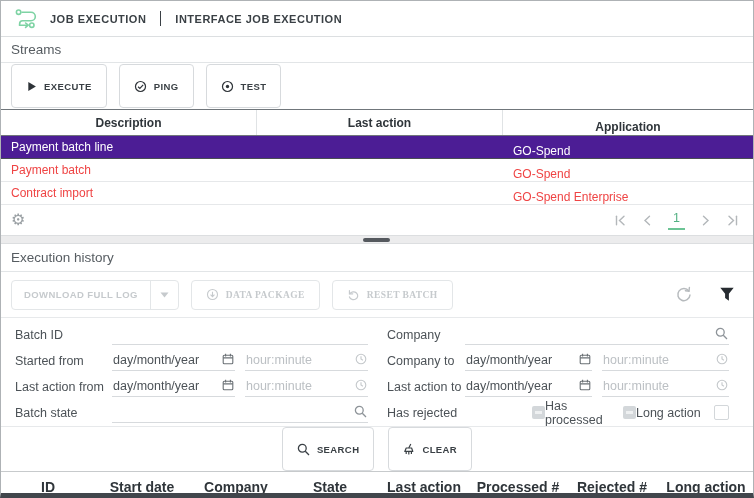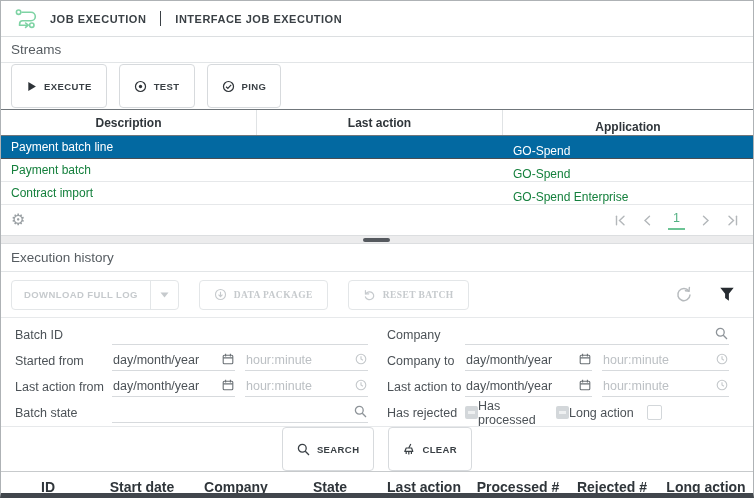--- a/index.html
+++ b/index.html
@@ -17,42 +17,42 @@
   .title-sep{ width:1px; height:15px; background:#3a4045; margin:0 14px; }
   
   .section-title{ height:26px; flex:0 0 26px; display:flex; align-items:center;
     padding:0 10px; font-size:13.5px; color:#565c61; border-bottom:1px solid #e2e5e7; }
   .section-title.hist{ height:28px; flex:0 0 28px; }
   
   .toolbar{ height:46px; flex:0 0 46px; display:flex; align-items:center; padding:0 10px; gap:12px; }
   .btn{ height:44px; display:inline-flex; align-items:center; gap:7px; padding:0 14px;
     background:#fff; border:1px solid #d7dadd; border-radius:4px; cursor:pointer;
     font-size:9.5px; font-weight:700; letter-spacing:.4px; color:#3a4045; }
-  .toolbar2{ height:46px; flex:0 0 46px; display:flex; align-items:center; padding:0 10px; gap:20px;
+  .toolbar2{ height:46px; flex:0 0 46px; display:flex; align-items:center; padding:0 10px; gap:12px;
     border-bottom:1px solid #e7e9eb; }
   .btn.disabled{ color:#c6cacd; border-color:#e3e6e8; cursor:default; }
   .split-btn{ display:inline-flex; height:30px; border:1px solid #e3e6e8; border-radius:4px; overflow:hidden; }
   .split-btn .main{ display:flex; align-items:center; padding:0 12px;
     font-size:9.5px; font-weight:700; letter-spacing:.4px; color:#c6cacd; }
   .split-btn .caret{ width:28px; display:flex; align-items:center; justify-content:center;
     border-left:1px solid #e3e6e8; }
   .btn30{ height:30px;font-family:Liberation Serif, serif; }
   .right-icons{ margin-left:auto; display:flex; align-items:center; gap:26px; padding-right:8px; }
   .icon-btn{ background:none; border:none; cursor:pointer; display:flex; align-items:center; }
   
   .s-table{ flex:0 0 auto; }
   .s-head{ display:flex; height:27px; border-top:1px solid #70767b; border-bottom:1px solid #70767b; }
   .s-head .hc{ display:flex; align-items:center; justify-content:center;
     font-size:12px; font-weight:700; color:#2f353a; border-right:1px solid #e0e3e5; }
   .s-head .hc:last-child{ border-right:none; }
   .c-desc{ width:256px; } .c-last{ width:246px; } .c-app{ width:250px; flex:1;margin-top:8px; }
-  .s-row{ display:flex; height:23px; align-items:center; font-size:12px; color:#15803d;
+  .s-row{ display:flex; height:23px; align-items:center; font-size:12px; color:#ef4444;
     border-bottom:1px solid #e6e8ea; cursor:pointer; }
   .s-row .cell{ padding-left:10px; overflow:hidden; white-space:nowrap; }
-  .s-row.selected{ background:#0369a1; color:#fff; border-bottom-color:#494e54; }
+  .s-row.selected{ background:#4c1d95; color:#fff; border-bottom-color:#494e54; }
   .s-footer{ height:30px; flex:0 0 30px; display:flex; align-items:center; padding:0 14px 0 10px; }
   .pager{ margin-left:auto; display:flex; align-items:center; gap:16px; }
   .pg-btn{ background:none; border:none; cursor:pointer; display:flex; align-items:center; padding:0; }
   .pg-num{ font-size:12.5px; color:#53b083; border-bottom:2px solid #6cc495; padding:0 5px 3px; cursor:pointer; }
   
   .splitter{ height:9px; flex:0 0 9px; background:#ececed; border-top:1px solid #dcdee0;
     border-bottom:1px solid #dcdee0; position:relative; }
   .splitter .handle{ position:absolute; left:calc(50% - 14px); top:2px; width:27px; height:4px;
     background:#55595e; border-radius:2px; cursor:row-resize; }
   
@@ -67,21 +67,21 @@
   .f-field{ flex:1; display:flex; align-items:center; }
   .f-col.left .f-field{ margin-right:9px; }
   .f-col.right .f-field{ margin-right:24px; }
   .uline{ display:flex; align-items:center; border-bottom:1px solid #d7dadd; flex:1; padding:0 1px 2px; }
   .uline input{ border:none; outline:none; background:transparent; flex:1; width:20px;
     font-family:"Liberation Sans",sans-serif; font-size:12.5px; color:#4c5257; padding:2px 0 1px; }
   input.date::placeholder{ color:#4c5257; opacity:1; }
   input.time::placeholder{ color:#bcc0c4; opacity:1; }
   .dt{ display:flex; flex:1; gap:10px; }
   .dt .uline{ width:50%; }
-  .cb-field{ flex:1; display:flex; align-items:center; justify-content:flex-start; margin-right:24px; }
+  .cb-field{ flex:1; display:flex; align-items:center; justify-content:flex-end; margin-right:24px; }
   .cb-ind{ width:13px; height:13px; background:#d3d7da; border-radius:2px; position:relative; cursor:pointer; }
   .cb-ind::after{ content:""; position:absolute; left:3px; top:5px; width:7px; height:2.5px; background:#eef0f1; }
   .cb-empty{ width:15px; height:15px; background:#fff; border:1px solid #d3d7da; border-radius:2px; cursor:pointer; }
   
   .actions{ flex:0 0 38px; border-top:1px solid #e7e9eb; display:flex; align-items:center;
     justify-content:center; gap:14px; }
   
   .r-head{ flex:0 0 30px; display:flex; border-top:1px solid #c7cacc; margin-top:auto; }
   .r-head .hc{ flex:1; display:flex; align-items:center; justify-content:center;
     font-size:14px; font-weight:700; color:#2f353a; }
@@ -114,35 +114,35 @@
     <button class="btn">
       <span>
         <svg width="11" height="11" viewBox="0 0 12 12">
             <path d="M2.5 1.2 L10.8 6 L2.5 10.8 Z" fill="#2e3338"></path>
           </svg>
       </span>
       <span>EXECUTE</span>
     </button>
     <button class="btn">
       <span>
+        <svg width="13" height="13" viewBox="0 0 14 14" fill="none" stroke="#2e3338" stroke-width="1.3">
+            <circle cx="7" cy="7" r="5.4"></circle>
+            <path d="M4.4 7.3 L6.3 9.1 L9.9 5.2"></path>
+          </svg>
+      </span>
+      <span>PING</span>
+    </button>
+    <button class="btn">
+      <span>
         <svg width="13" height="13" viewBox="0 0 14 14">
             <circle cx="7" cy="7" r="5.4" fill="none" stroke="#2e3338" stroke-width="1.3"></circle>
             <circle cx="7" cy="7" r="1.8" fill="#2e3338"></circle>
           </svg>
       </span>
       <span>TEST</span>
-    </button>
-    <button class="btn">
-      <span>
-        <svg width="13" height="13" viewBox="0 0 14 14" fill="none" stroke="#2e3338" stroke-width="1.3">
-            <circle cx="7" cy="7" r="5.4"></circle>
-            <path d="M4.4 7.3 L6.3 9.1 L9.9 5.2"></path>
-          </svg>
-      </span>
-      <span>PING</span>
     </button>
   </div>
 
   <div class="s-table">
     <div class="s-head">
       <div class="hc c-desc">Description</div>
       <div class="hc c-last">Last action</div>
       <div class="hc c-app">Application</div>
     </div>
     <div class="s-row selected">

